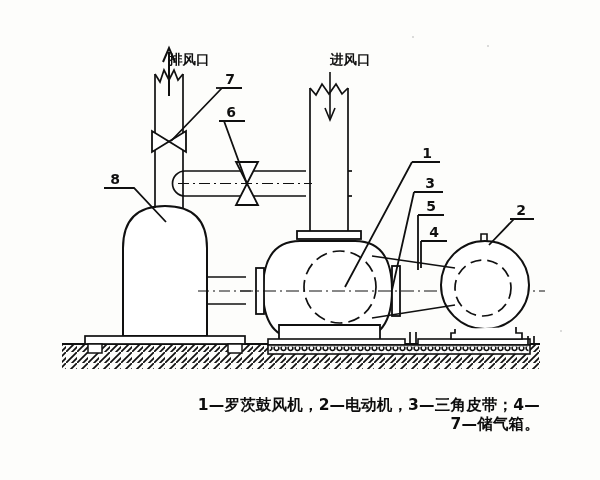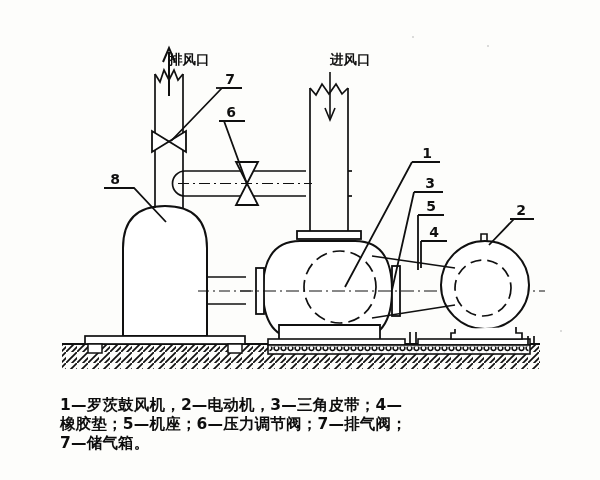--- a/index.html
+++ b/index.html
@@ -20,21 +20,21 @@
     left: 0;
     top: 0;
     width: 600px;
     height: 480px;
   }
   .caption {
     position: absolute;
     left: 60px;
     top: 396px;
     width: 480px;
-    text-align: left;
+    text-align: right;
     font-family: "DejaVu Sans", sans-serif;
     font-size: 15.5px;
     font-weight: bold;
     line-height: 19px;
     color: #0d0d0d;
     letter-spacing: 0.2px;
   }
   .caption div { white-space: nowrap; }
   
   .speckle {
@@ -203,21 +203,20 @@
       <text x="427" y="158" font-size="14" font-weight="bold" text-anchor="middle">1</text>
       <text x="430" y="188" font-size="14" font-weight="bold" text-anchor="middle">3</text>
       <text x="431" y="211" font-size="14" font-weight="bold" text-anchor="middle">5</text>
       <text x="434" y="237" font-size="14" font-weight="bold" text-anchor="middle">4</text>
       <text x="521" y="215" font-size="14" font-weight="bold" text-anchor="middle">2</text>
     </g>
   </svg>
 
   <div class="caption">
     <div>1—罗茨鼓风机，2—电动机，3—三角皮带；4—</div>
-    <div>橡胶垫；5—机座；6—压力调节阀；7—排气阀；</div>
     <div>7—储气箱。</div>
   </div>
 
   <div class="speckle" style="left:412px;top:36px;width:2px;height:2px;"></div>
   <div class="speckle" style="left:487px;top:45px;width:2px;height:2px;"></div>
   <div class="speckle" style="left:560px;top:330px;width:2px;height:2px;"></div>
 
 </div>
 
 </body></html>

